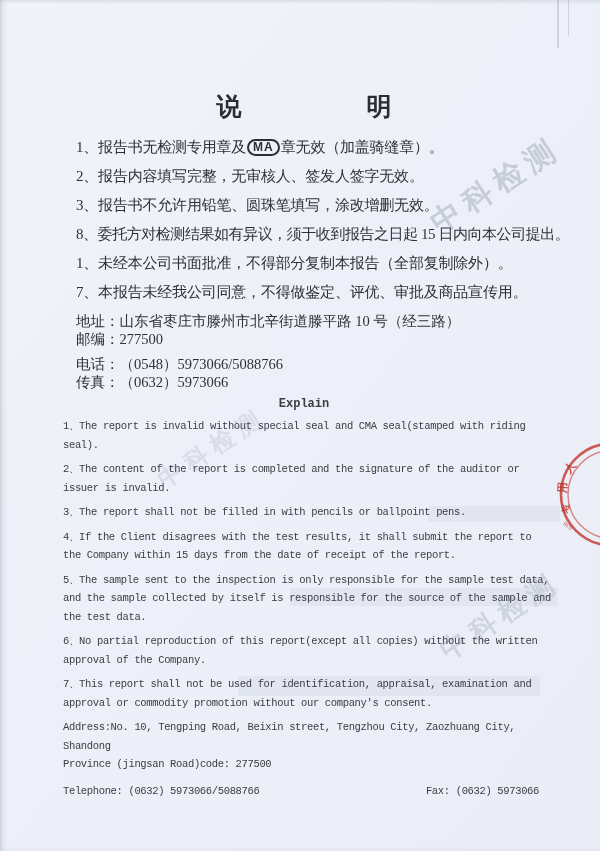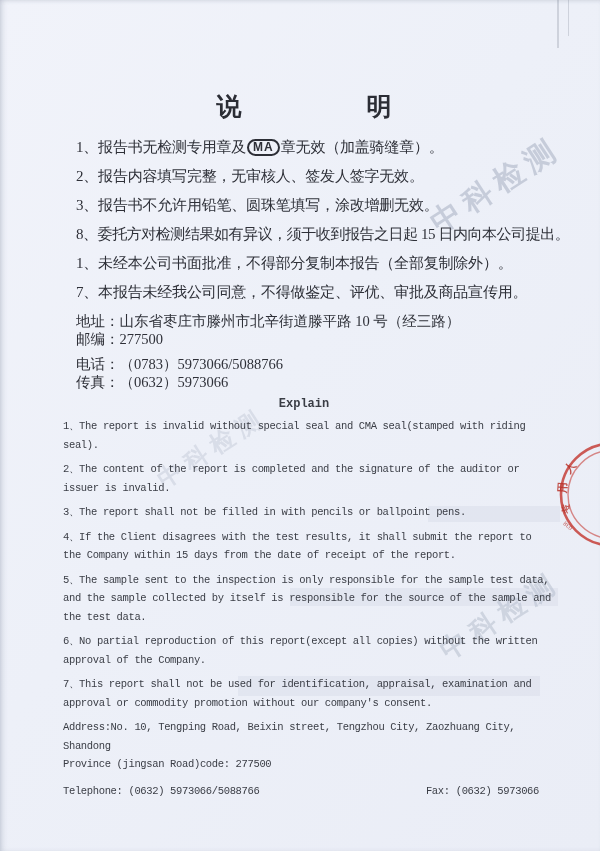--- a/index.html
+++ b/index.html
@@ -79,21 +79,21 @@
       <p class="cn-item">2、报告内容填写完整，无审核人、签发人签字无效。</p>
       <p class="cn-item">3、报告书不允许用铅笔、圆珠笔填写，涂改增删无效。</p>
       <p class="cn-item snug">8、委托方对检测结果如有异议，须于收到报告之日起 15 日内向本公司提出。</p>
       <p class="cn-item">1、未经本公司书面批准，不得部分复制本报告（全部复制除外）。</p>
       <p class="cn-item">7、本报告未经我公司同意，不得做鉴定、评优、审批及商品宣传用。</p>
       <div class="cn-row">
         <span>地址：山东省枣庄市滕州市北辛街道滕平路 10 号（经三路）</span>
         <span>邮编：277500</span>
       </div>
       <div class="cn-row">
-        <span>电话：（0783）5973066/5088766</span>
+        <span>电话：（0548）5973066/5088766</span>
         <span>传真：（0632）5973066</span>
       </div>
     </div>
 
     <div class="en-block">
       <h2 class="en-heading">Explain</h2>
       <p class="en-item">1、The report is invalid without special seal and CMA seal(stamped with riding seal).</p>
       <p class="en-item">2、The content of the report is completed and the signature of the auditor or issuer is invalid.</p>
       <p class="en-item">3、The report shall not be filled in with pencils or ballpoint pens.</p>
       <p class="en-item">4、If the Client disagrees with the test results, it shall submit the report to the Company within 15 days from the date of receipt of the report.</p>

